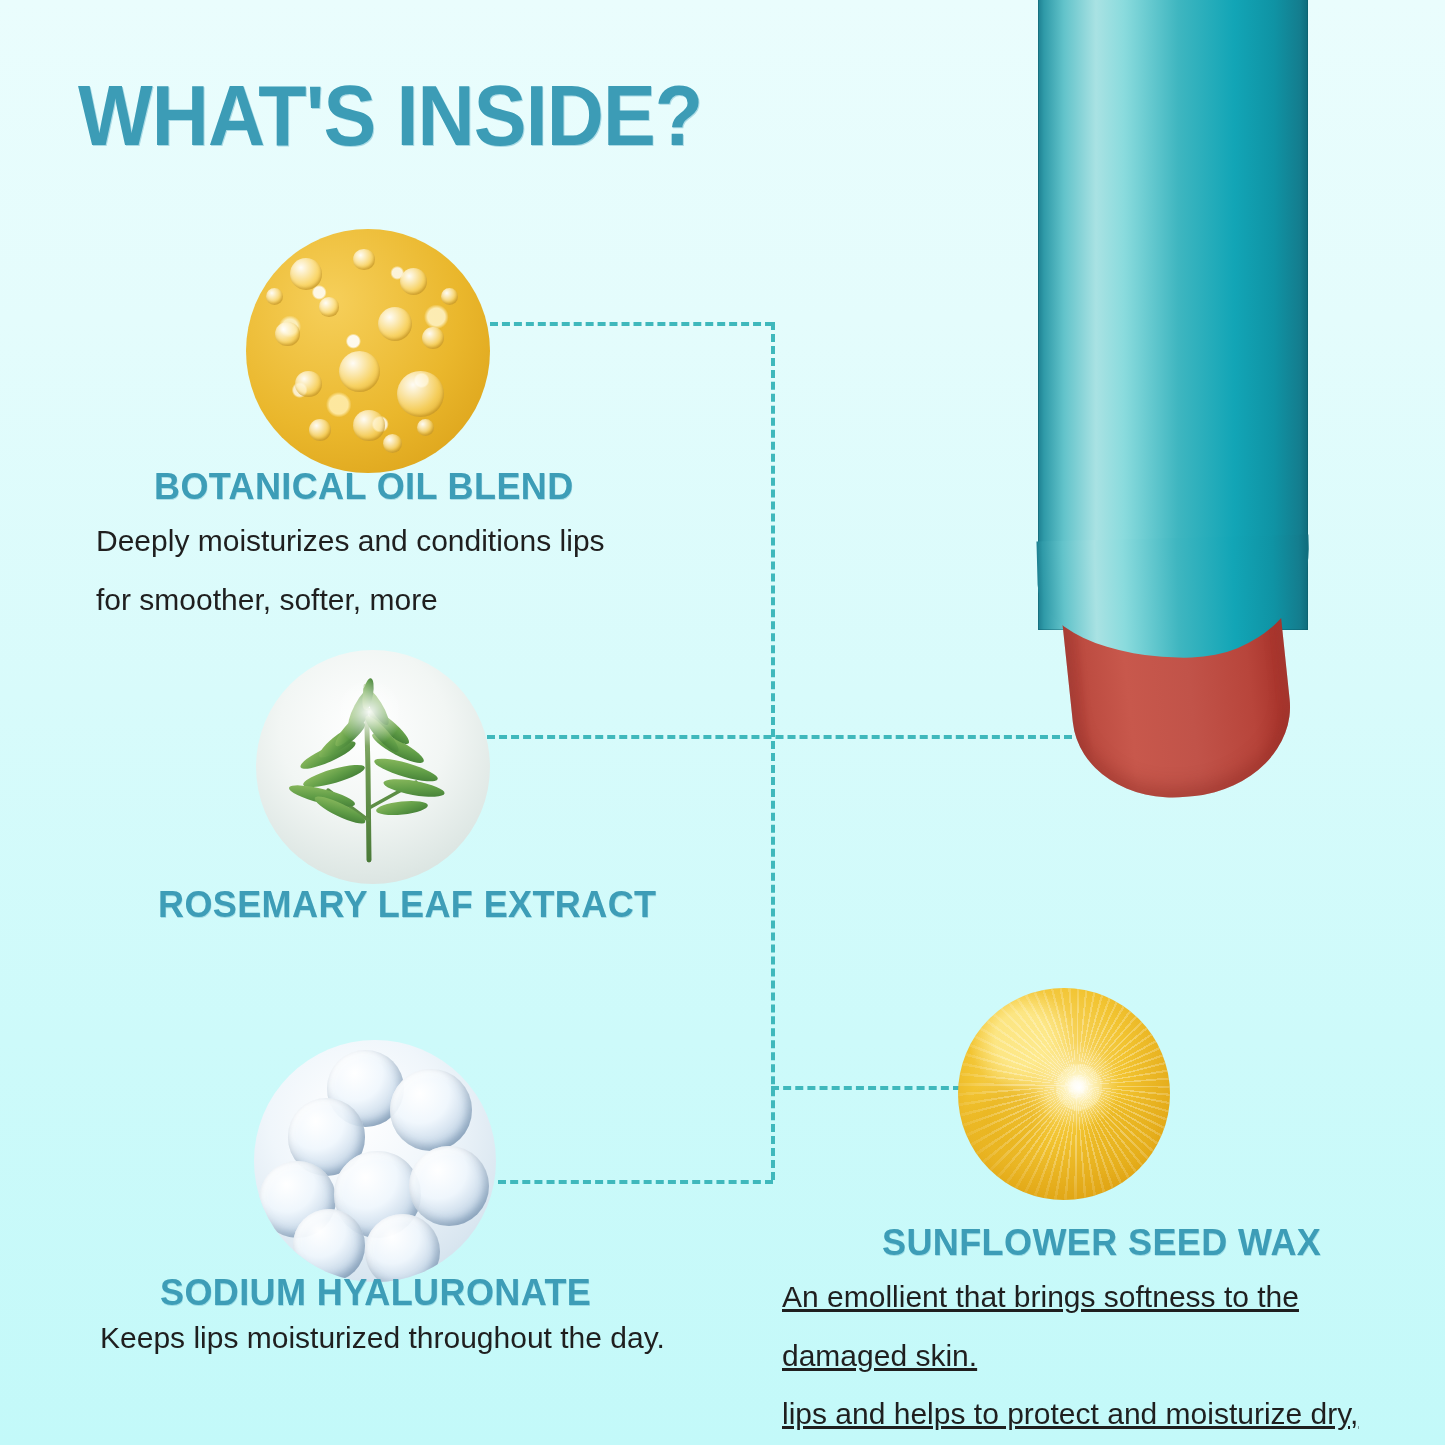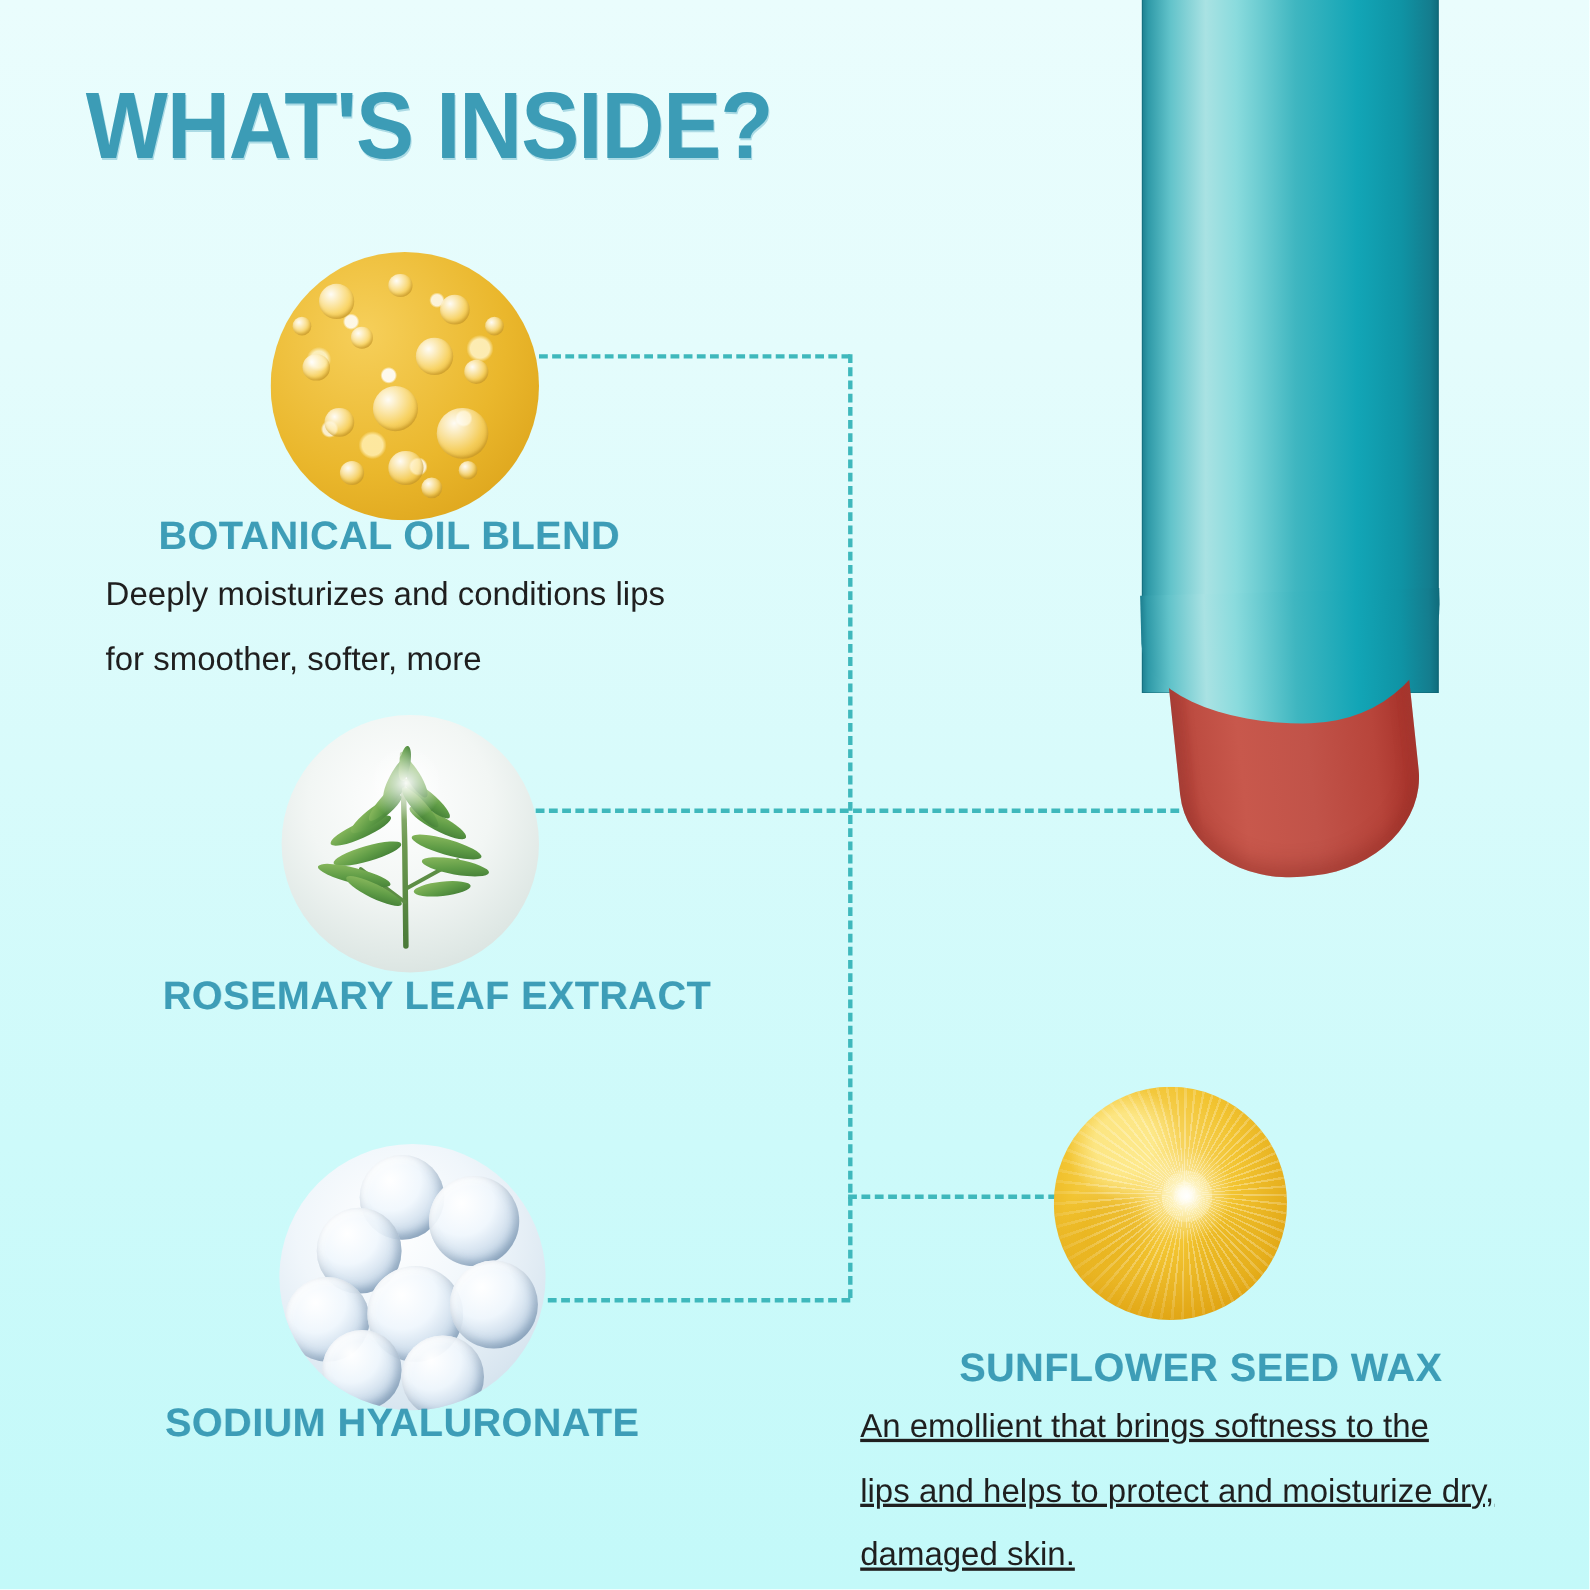--- a/index.html
+++ b/index.html
@@ -117,20 +117,21 @@
 
   
   .ing-title {
     position: absolute;
     font-size: 36px;
     font-weight: 700;
     color: #3d9db7;
     letter-spacing: 0.4px;
     white-space: nowrap;
     text-shadow: 0.5px 0.5px 0 rgba(61,157,183,0.3);
+    margin-left: 10px;
   }
   .ing-body {
     position: absolute;
     font-size: 30px;
     color: #1f1f1f;
     line-height: 1.95;
     font-weight: 400;
   }
 
   
@@ -291,31 +292,34 @@
     <div class="wb" style="left:56%; top:12%; width:34%; height:34%;"></div>
     <div class="wb" style="left:14%; top:24%; width:32%; height:32%;"></div>
     <div class="wb" style="left:2%;  top:50%; width:32%; height:32%;"></div>
     <div class="wb" style="left:33%; top:46%; width:36%; height:36%;"></div>
     <div class="wb" style="left:64%; top:44%; width:33%; height:33%;"></div>
     <div class="wb" style="left:16%; top:70%; width:30%; height:30%;"></div>
     <div class="wb" style="left:46%; top:72%; width:31%; height:31%;"></div>
   </div>
 
   <div class="ing-title" style="left:150px; top:1272px;">SODIUM HYALURONATE</div>
+  <div class="ing-body" style="left:100px; top:1318px; width:680px; line-height:1.3;">
+    <div>Keeps lips moisturized throughout the day.</div>
+  </div>
 
   <div class="circle wax-circle" style="left:958px; top:988px; width:212px; height:212px;">
     <div class="rays"></div>
     <div class="core"></div>
   </div>
 
   <div class="ing-title" style="left:872px; top:1222px;">SUNFLOWER SEED WAX</div>
   <div class="ing-body" style="left:782px; top:1268px; width:640px;text-decoration:underline;">
     <div>An emollient that brings softness to the</div>
+    <div>damaged skin.</div>
     <div>lips and helps to protect and moisturize dry,</div>
-    <div>damaged skin.</div>
   </div>
 
   <div id="lipstick">
     <div id="tube-body"></div>
     <div id="bullet-top"></div>
     <div id="bullet"></div>
     <div id="tube-rim-front"></div>
   </div>
 
 </div>

